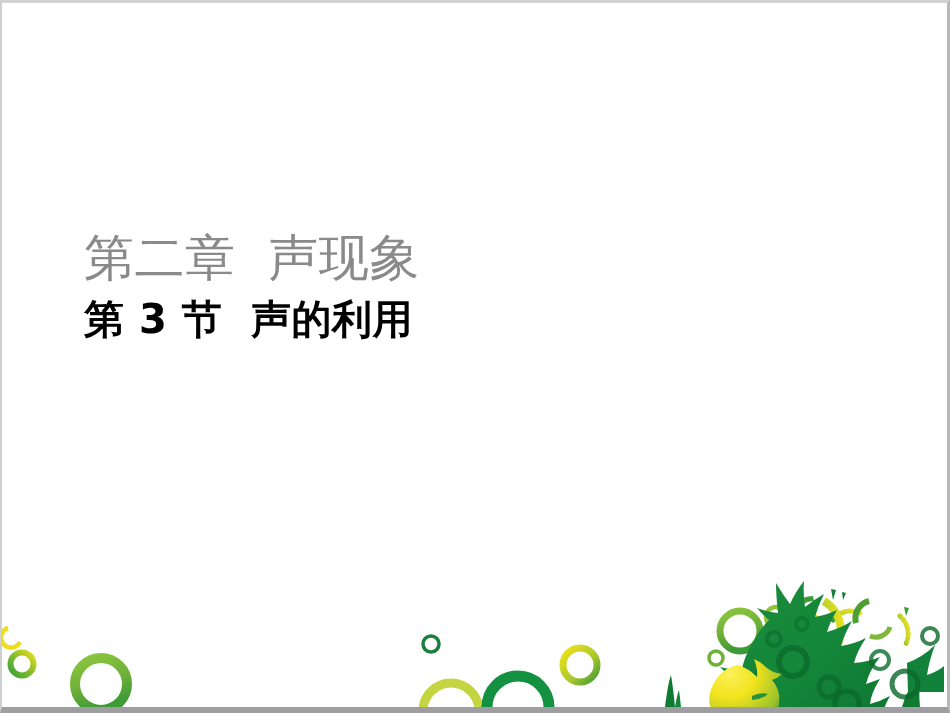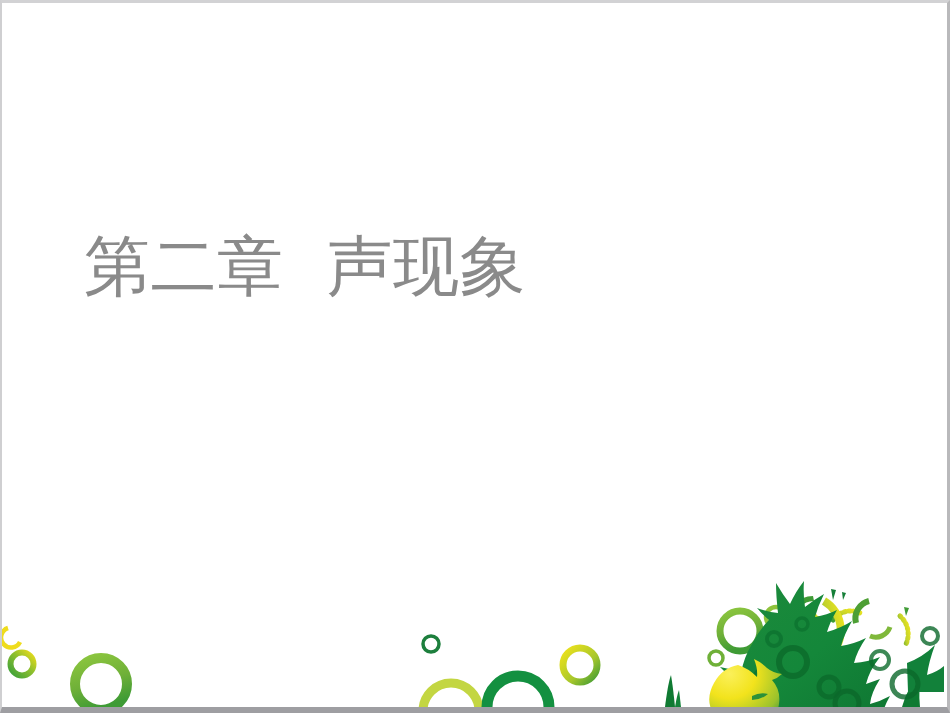--- a/index.html
+++ b/index.html
@@ -22,21 +22,21 @@
   }
 
   
   #title-block {
     position: absolute;
     left: 82px;
     top: 226px;
     width: 700px;
   }
   #chapter-title {
-    font-size: 66px;
+    font-size: 50px;
     line-height: 1.16;
     color: #8a8a8a;
     font-weight: 400;
     letter-spacing: 0.5px;
     white-space: pre;
     margin: 0;
   }
   #section-title {
     font-size: 40px;
     line-height: 1.2;
@@ -58,20 +58,21 @@
   }
   #decor svg { display: block; }
 </style>
 </head>
 <body>
 
 <div id="slide">
 
   <div id="title-block">
     <div id="chapter-title">第二章  声现象</div>
+    <div id="section-title">第 3 节  声的利用</div>
   </div>
 
   <div id="decor">
     <svg width="945" height="704" viewBox="0 0 945 704" xmlns="http://www.w3.org/2000/svg">
       <defs>
         <linearGradient id="gGreenYellow" x1="0" y1="1" x2="1" y2="0">
           <stop offset="0%" stop-color="#3ba03a"></stop>
           <stop offset="55%" stop-color="#8dbf2e"></stop>
           <stop offset="100%" stop-color="#e9dc1b"></stop>
         </linearGradient>

